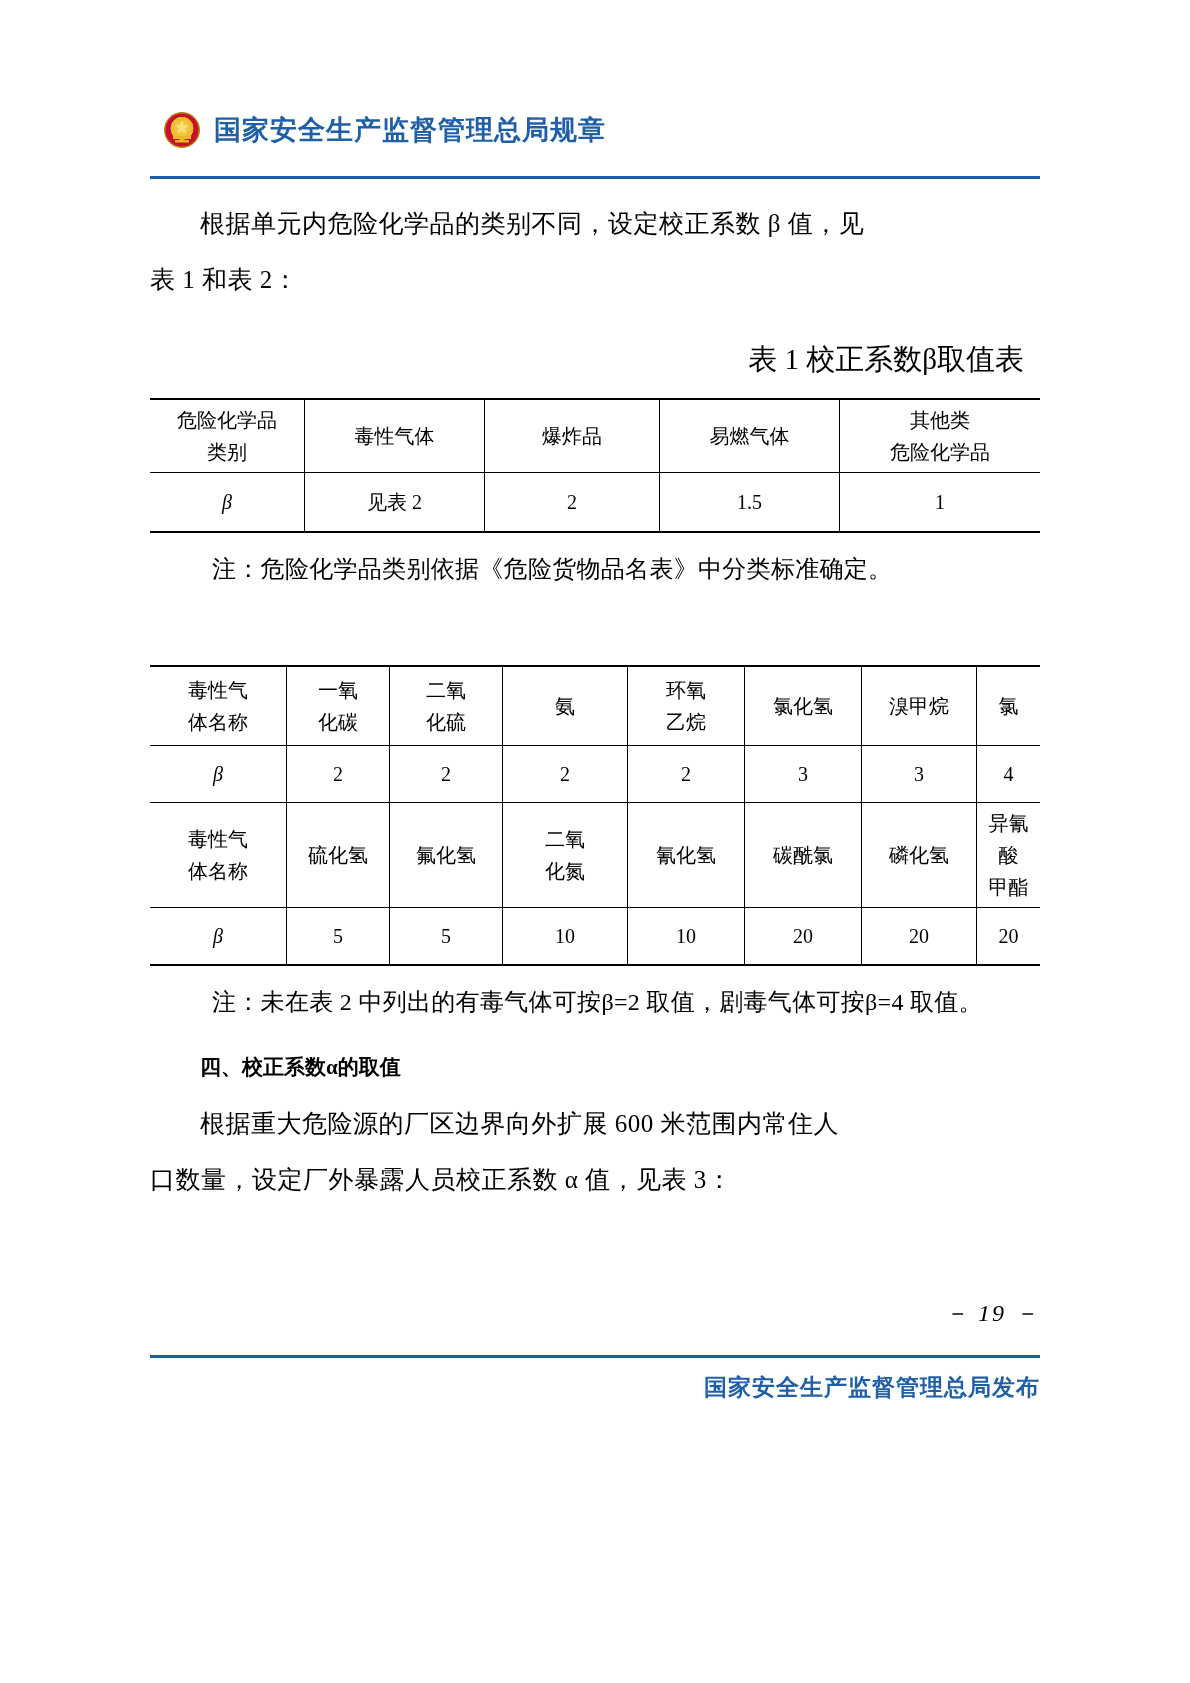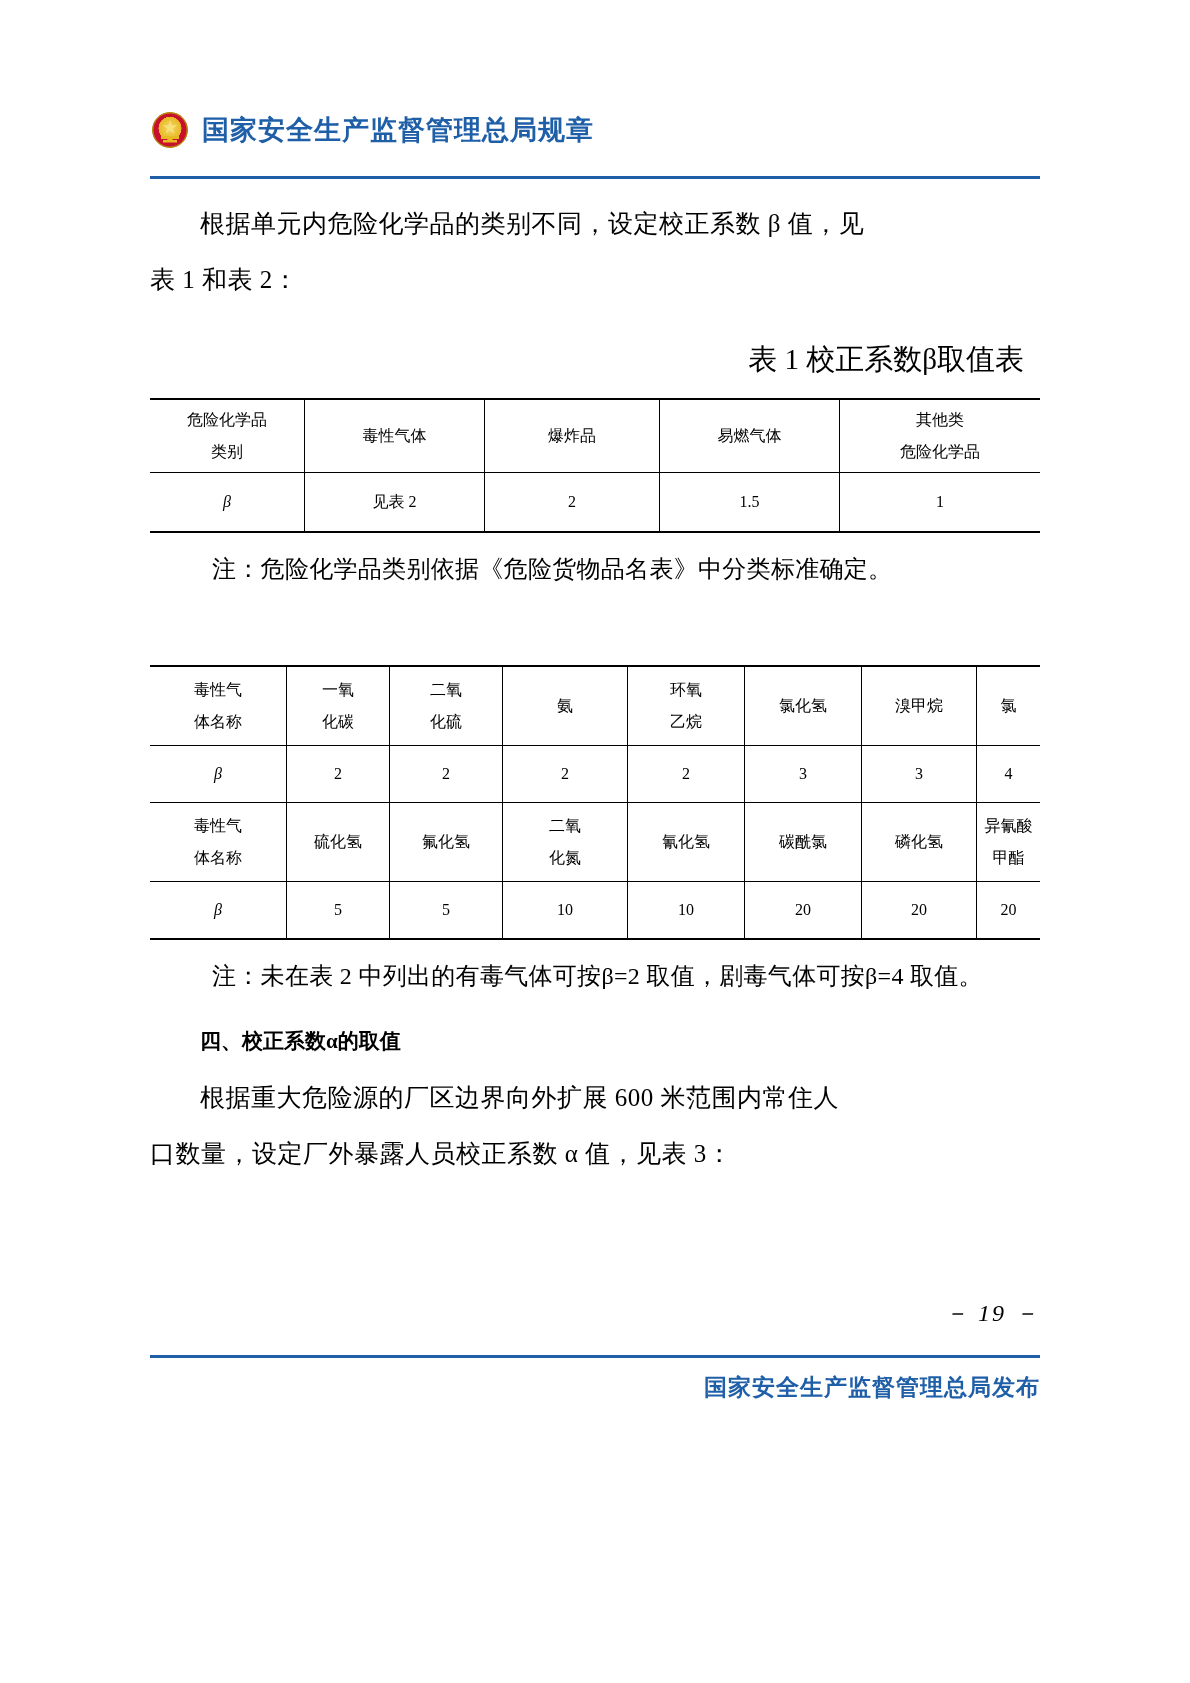--- a/index.html
+++ b/index.html
@@ -18,21 +18,21 @@
     position: absolute;
     left: 0; top: 0;
     width: 1190px;
     height: 1683px;
     box-sizing: border-box;
   }
 
   
   .header {
     position: absolute;
-    left: 150px;
+    left: 162px;
     top: 110px;
     width: 890px;
     display: flex;
     align-items: center;
     gap: 12px;
   }
   .emblem {
     width: 40px;
     height: 40px;
     flex: 0 0 40px;
@@ -131,21 +131,21 @@
     font-size: 29px;
     line-height: 46px;
     margin: 16px;
   }
 
   
   table.doc-tbl {
     border-collapse: collapse;
     width: 890px;
     table-layout: fixed;
-    font-size: 16px;
+    font-size: 20px;
   }
   table.doc-tbl td {
     text-align: center;
     vertical-align: middle;
     padding: 4px 2px;
     border-left: 1px solid #000;
     border-right: 1px solid #000;
     line-height: 32px;
   }
   table.doc-tbl tr.top-rule td {

